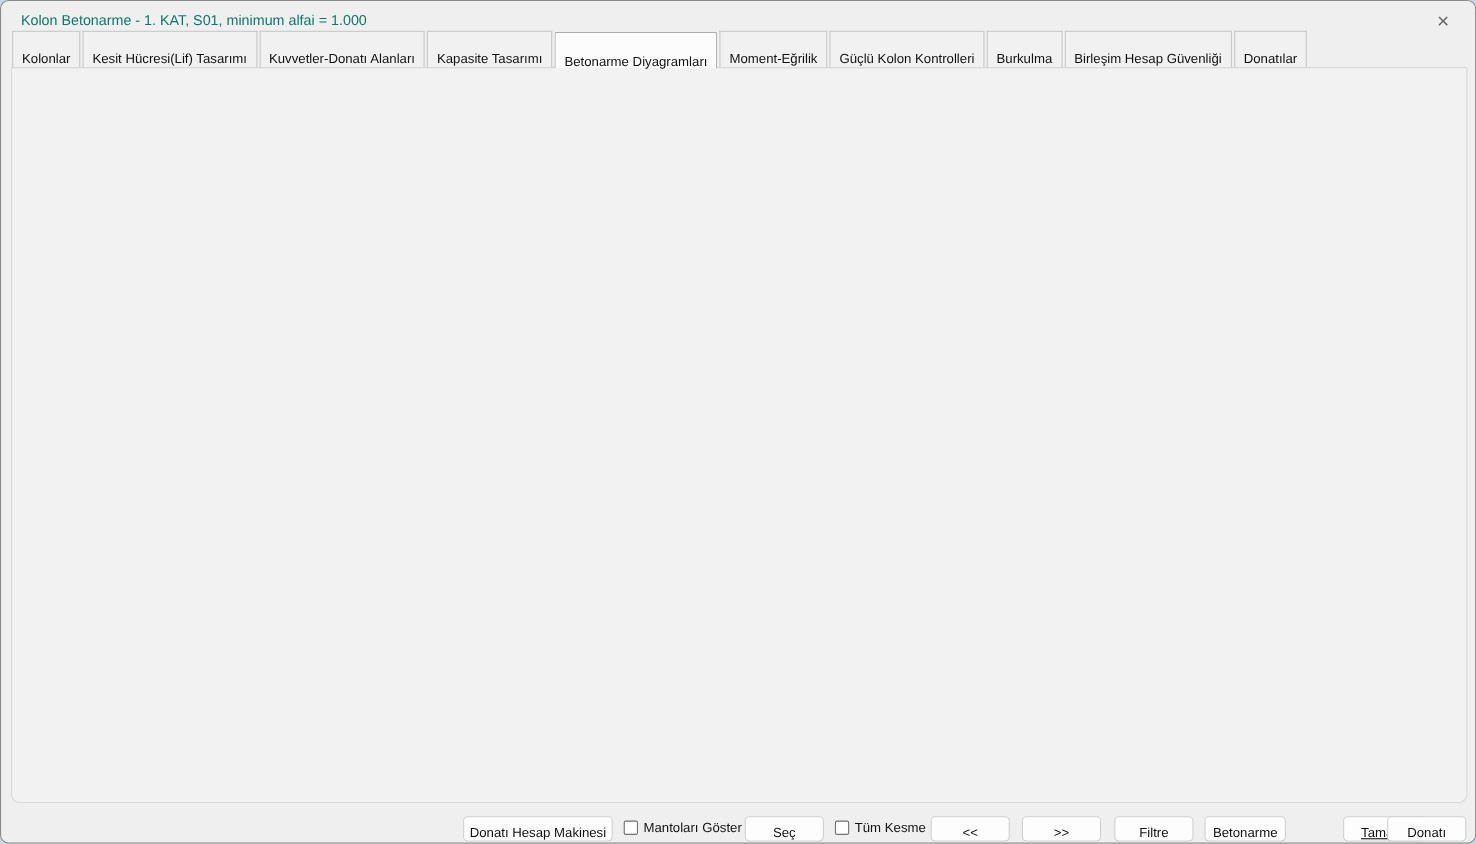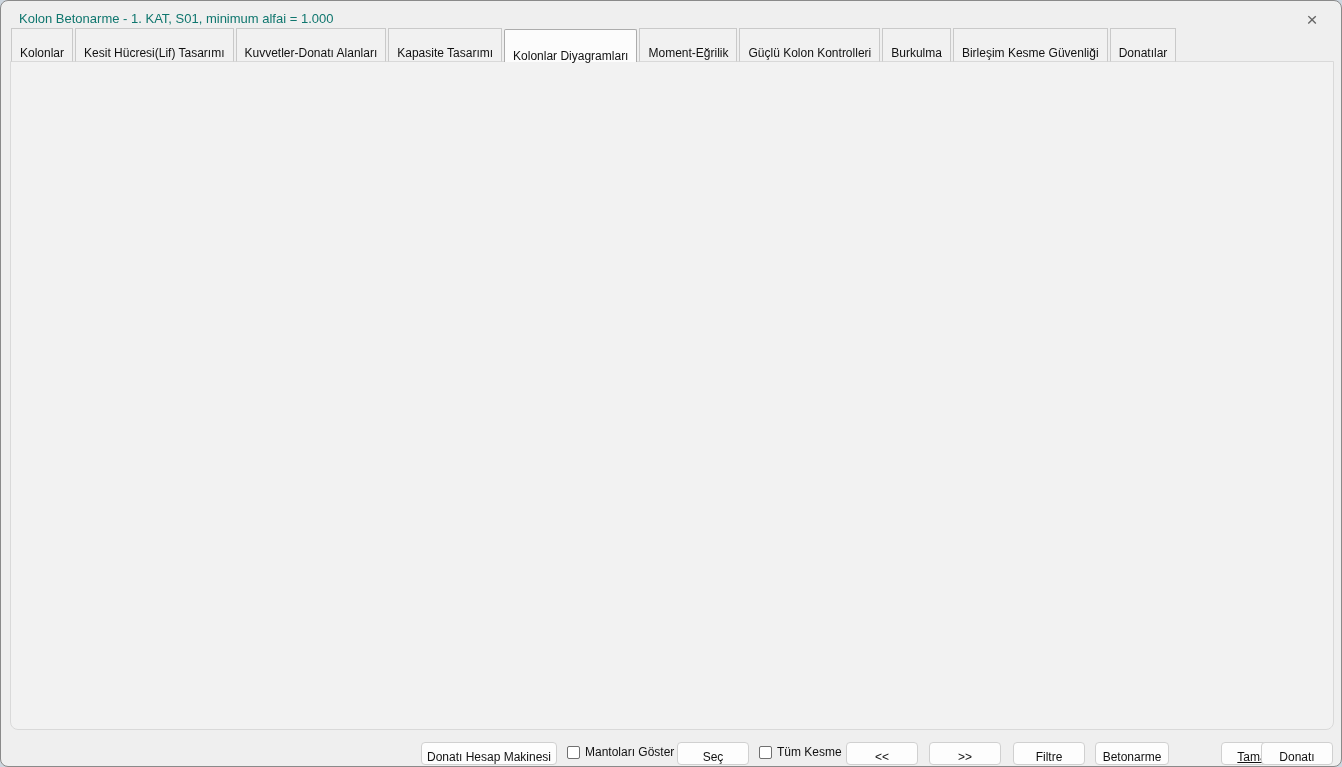--- a/index.html
+++ b/index.html
@@ -57,25 +57,25 @@
   <div id="titlebar">
     <span id="title">Kolon Betonarme - 1. KAT, S01, minimum alfai = 1.000</span>
     <button id="closebtn">×</button>
   </div>
 
   <div id="tabstrip">
       <span class="tab">Kolonlar</span>
       <span class="tab">Kesit Hücresi(Lif) Tasarımı</span>
       <span class="tab">Kuvvetler-Donatı Alanları</span>
       <span class="tab">Kapasite Tasarımı</span>
-      <span class="tab active">Kolonlar Diyagramları</span>
+      <span class="tab active">Betonarme Diyagramları</span>
       <span class="tab">Moment-Eğrilik</span>
       <span class="tab">Güçlü Kolon Kontrolleri</span>
       <span class="tab">Burkulma</span>
-      <span class="tab">Birleşim Kesme Güvenliği</span>
+      <span class="tab">Birleşim Hesap Güvenliği</span>
       <span class="tab">Donatılar</span>
     </div>
 
   <div id="content"></div>
 
   <div class="groupbox" id="group-left">
     <span class="grouplabel">2 ekseninde eğilme</span>
     <div class="chartpanel">
       <svg id="chart0" width="609" height="553" viewBox="0 0 609 553">
           <polygon points="217.9,39.3 392.1,39.3 426.8,70.1 462.0,94.8 496.8,128.3 521.9,157.8 544.1,187.9 559.1,215.3 565.8,244.8 567.1,261.2 563.8,285.2 562.1,296.8 542.8,337.9 508.1,378.3 465.8,409.8 423.1,418.0 387.9,452.9 348.1,485.8 305.0,507.7 261.9,485.8 222.1,452.9 186.9,418.0 144.2,409.8 101.9,378.3 67.2,337.9 47.9,296.8 46.2,285.2 42.9,261.2 44.2,244.8 50.9,215.3 65.9,187.9 88.1,157.8 113.2,128.3 148.0,94.8 183.2,70.1" fill="none" stroke="#E80000" stroke-width="3" stroke-linejoin="round"></polygon>

